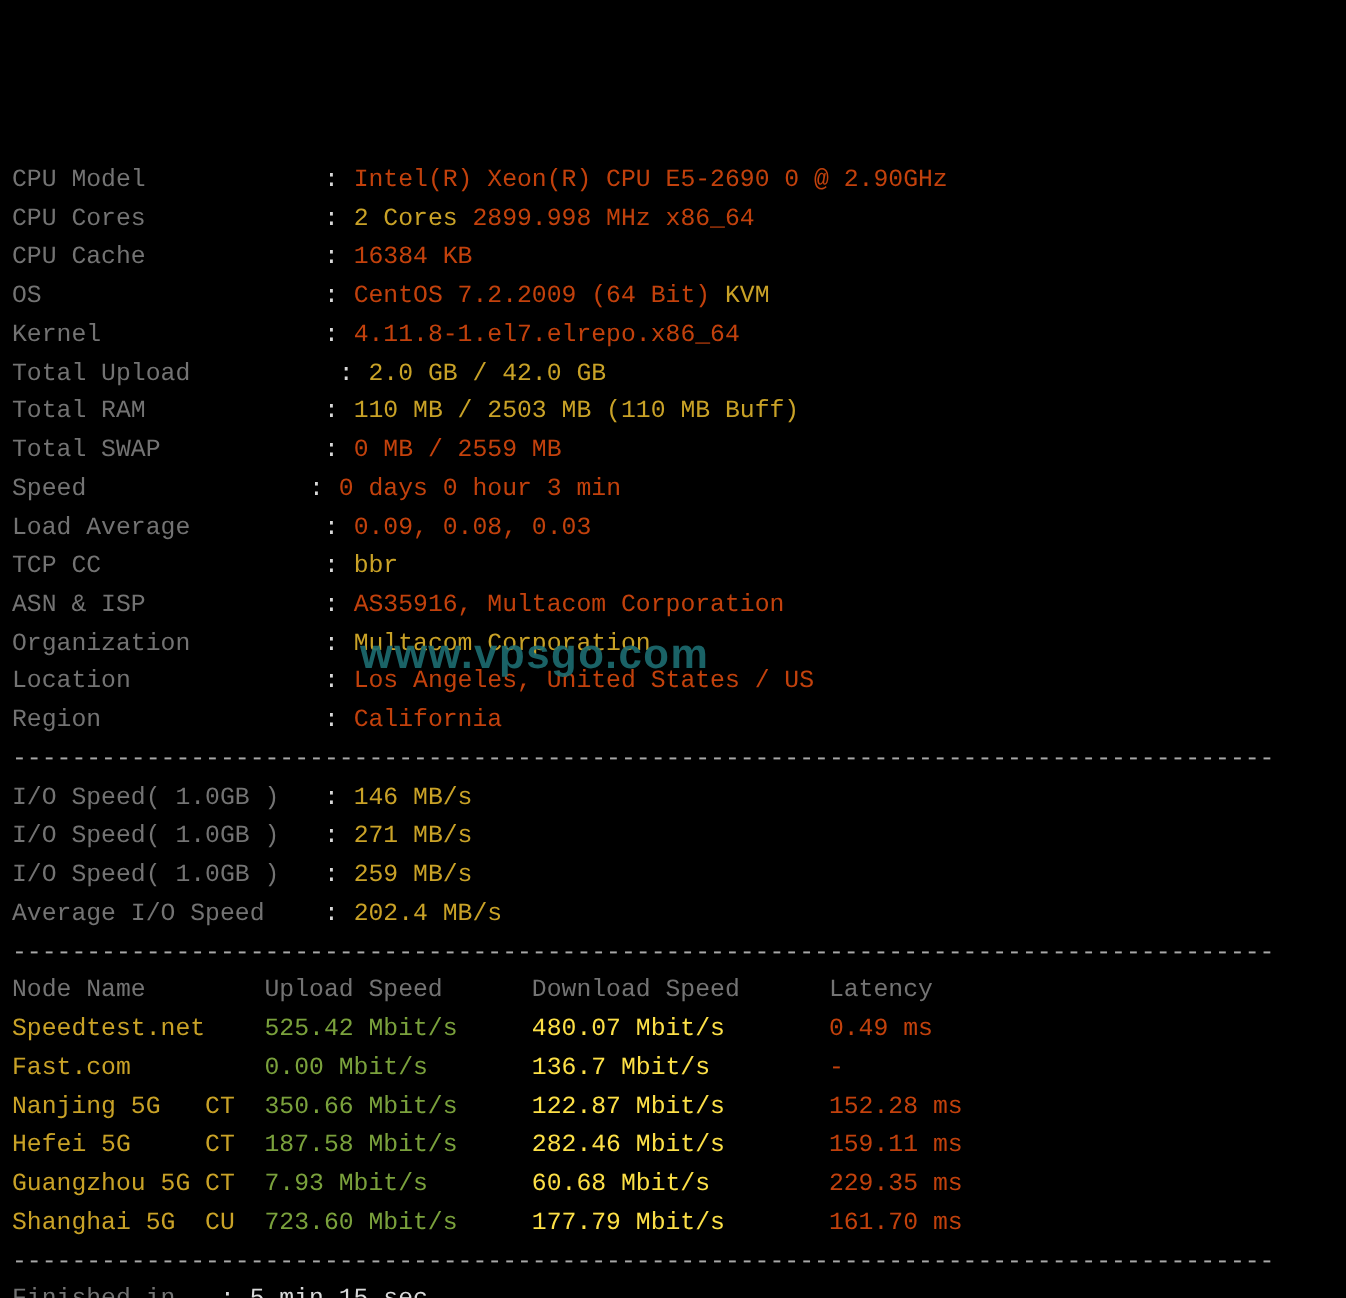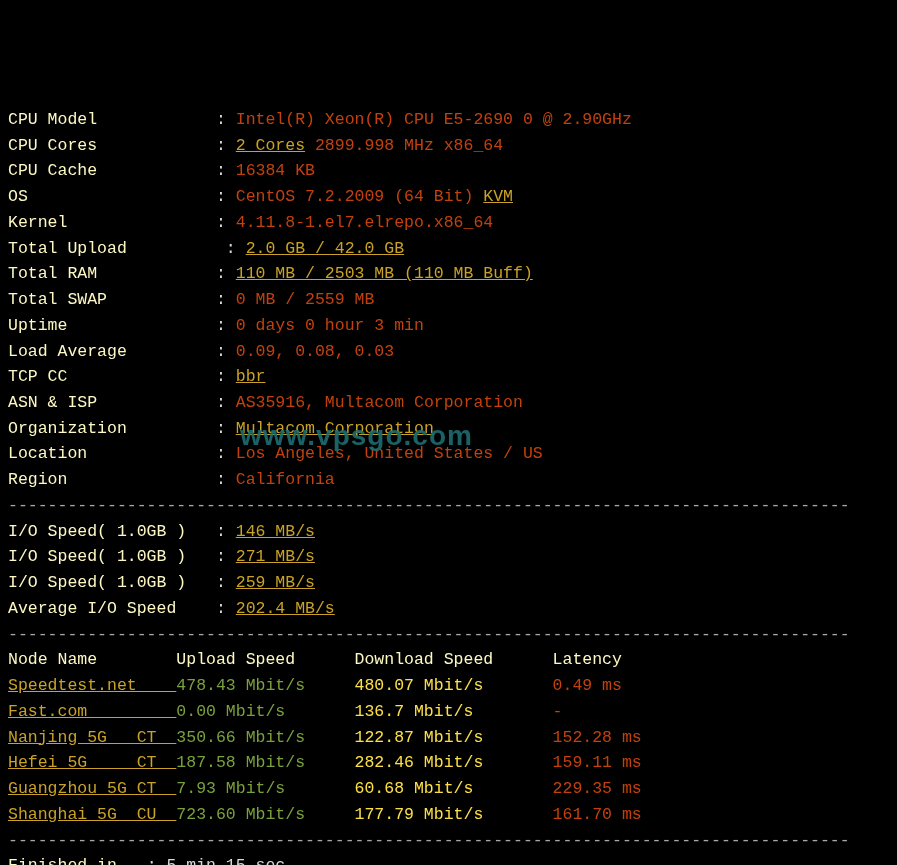--- a/index.html
+++ b/index.html
@@ -9,24 +9,24 @@
     color: #e0e0e0;
     font-family: "Menlo", "Consolas", "Liberation Mono", monospace;
     font-size: 16.5px;
     line-height: 1.56;
     width: 897px;
     box-sizing: border-box;
     white-space: pre;
     position: relative;
     overflow: hidden;
   }
-  .label      { color: #fef9c3; }
+  .label      { color: #737373; }
   .colon      { color: #d8d8d8; }
   .cyan       { color: #c2410c; }
-  .yellow     { color: #c9a227; text-decoration: underline; }
+  .yellow     { color: #c9a227; }
   .green      { color: #7aa13c; }
   .red        { color: #fde047; }
   .white      { color: #d8d8d8; }
   .divider    { color: #a8a8a8; letter-spacing: 0px; }
   .watermark-top {
     position: absolute;
     top: 414px; left: 240px;
     font-size: 28px;
     font-weight: bold;
     color: #1d6d72;
@@ -42,35 +42,35 @@
 
 
 <div id="terminal"><span class="label">CPU Model            </span><span class="colon">: </span><span class="cyan">Intel(R) Xeon(R) CPU E5-2690 0 @ 2.90GHz</span>
 <span class="label">CPU Cores            </span><span class="colon">: </span><span class="yellow">2 Cores</span> <span class="cyan">2899.998 MHz x86_64</span>
 <span class="label">CPU Cache            </span><span class="colon">: </span><span class="cyan">16384 KB</span>
 <span class="label">OS                   </span><span class="colon">: </span><span class="cyan">CentOS 7.2.2009 (64 Bit)</span> <span class="yellow">KVM</span>
 <span class="label">Kernel               </span><span class="colon">: </span><span class="cyan">4.11.8-1.el7.elrepo.x86_64</span>
 <span class="label">Total Upload          </span><span class="colon">: </span><span class="yellow">2.0 GB / 42.0 GB</span>
 <span class="label">Total RAM            </span><span class="colon">: </span><span class="yellow">110 MB / 2503 MB (110 MB Buff)</span>
 <span class="label">Total SWAP           </span><span class="colon">: </span><span class="cyan">0 MB / 2559 MB</span>
-<span class="label">Uptime               </span><span class="colon">: </span><span class="cyan">0 days 0 hour 3 min</span>
+<span class="label">Speed               </span><span class="colon">: </span><span class="cyan">0 days 0 hour 3 min</span>
 <span class="label">Load Average         </span><span class="colon">: </span><span class="cyan">0.09, 0.08, 0.03</span>
 <span class="label">TCP CC               </span><span class="colon">: </span><span class="yellow">bbr</span>
 <span class="label">ASN &amp; ISP            </span><span class="colon">: </span><span class="cyan">AS35916, Multacom Corporation</span>
 <span class="label">Organization         </span><span class="colon">: </span><span class="yellow">Multacom Corporation</span>
 <span class="label">Location             </span><span class="colon">: </span><span class="cyan">Los Angeles, United States / US</span>
 <span class="label">Region               </span><span class="colon">: </span><span class="cyan">California</span>
 <span class="divider">-------------------------------------------------------------------------------------</span>
 <span class="label">I/O Speed( 1.0GB )   </span><span class="colon">: </span><span class="yellow">146 MB/s</span>
 <span class="label">I/O Speed( 1.0GB )   </span><span class="colon">: </span><span class="yellow">271 MB/s</span>
 <span class="label">I/O Speed( 1.0GB )   </span><span class="colon">: </span><span class="yellow">259 MB/s</span>
 <span class="label">Average I/O Speed    </span><span class="colon">: </span><span class="yellow">202.4 MB/s</span>
 <span class="divider">-------------------------------------------------------------------------------------</span>
 <span class="label">Node Name        </span><span class="label">Upload Speed      </span><span class="label">Download Speed      </span><span class="label">Latency</span>
-<span class="yellow">Speedtest.net    </span><span class="green">478.43 Mbit/s     </span><span class="red">480.07 Mbit/s       </span><span class="cyan">0.49 ms</span>
+<span class="yellow">Speedtest.net    </span><span class="green">525.42 Mbit/s     </span><span class="red">480.07 Mbit/s       </span><span class="cyan">0.49 ms</span>
 <span class="yellow">Fast.com         </span><span class="green">0.00 Mbit/s       </span><span class="red">136.7 Mbit/s        </span><span class="cyan">-</span>
 <span class="yellow">Nanjing 5G   CT  </span><span class="green">350.66 Mbit/s     </span><span class="red">122.87 Mbit/s       </span><span class="cyan">152.28 ms</span>
 <span class="yellow">Hefei 5G     CT  </span><span class="green">187.58 Mbit/s     </span><span class="red">282.46 Mbit/s       </span><span class="cyan">159.11 ms</span>
 <span class="yellow">Guangzhou 5G CT  </span><span class="green">7.93 Mbit/s       </span><span class="red">60.68 Mbit/s        </span><span class="cyan">229.35 ms</span>
 <span class="yellow">Shanghai 5G  CU  </span><span class="green">723.60 Mbit/s     </span><span class="red">177.79 Mbit/s       </span><span class="cyan">161.70 ms</span>
 <span class="divider">-------------------------------------------------------------------------------------</span>
 <span class="label">Finished in   </span><span class="colon">: </span><span class="white">5 min 15 sec</span>
 
 
 </div>

